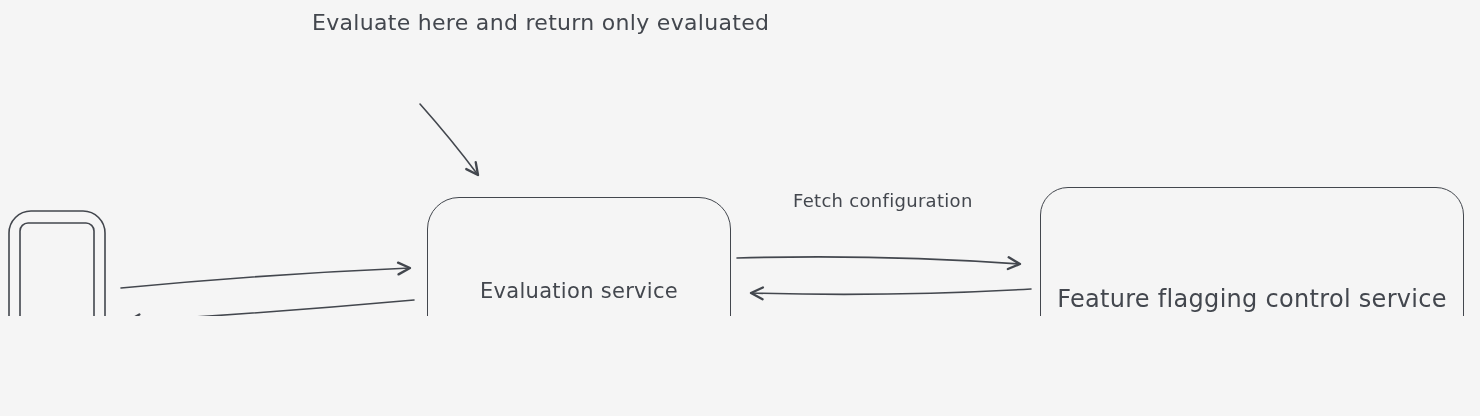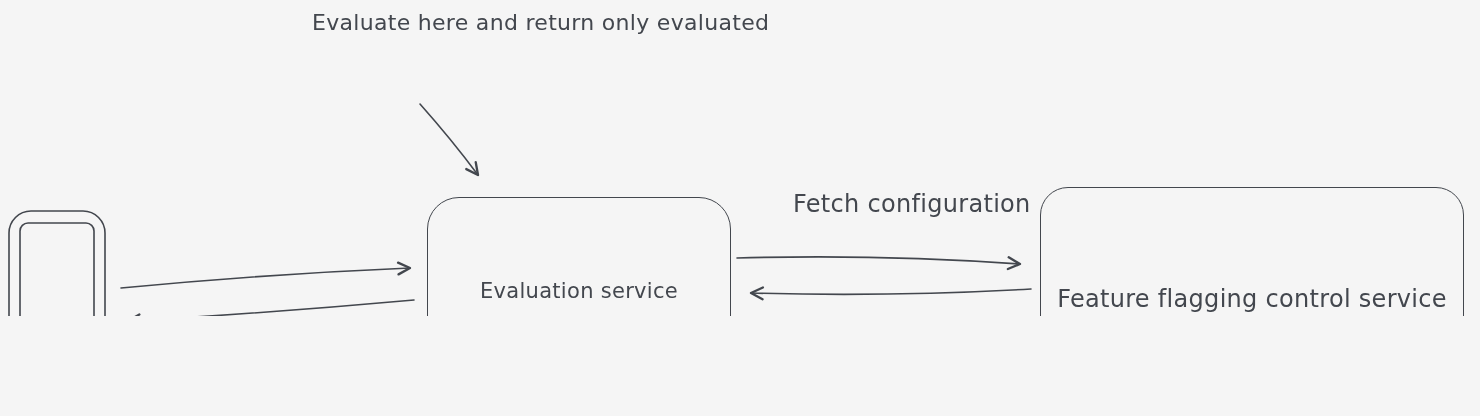--- a/index.html
+++ b/index.html
@@ -57,21 +57,21 @@
     left: 312px;
     top: 6px;
     font-size: 22px;
     line-height: 33px;
     letter-spacing: 0.3px;
   }
   .edge-label {
     position: absolute;
     left: 793px;
     top: 190px;
-    font-size: 24px;
+    font-size: 18px;
     letter-spacing: 0.3px;
   }
 </style>
 </head>
 <body>
 
 <div class="canvas">
 
   <svg class="layer" width="1480" height="416" viewBox="0 0 1480 416">
     <defs>

